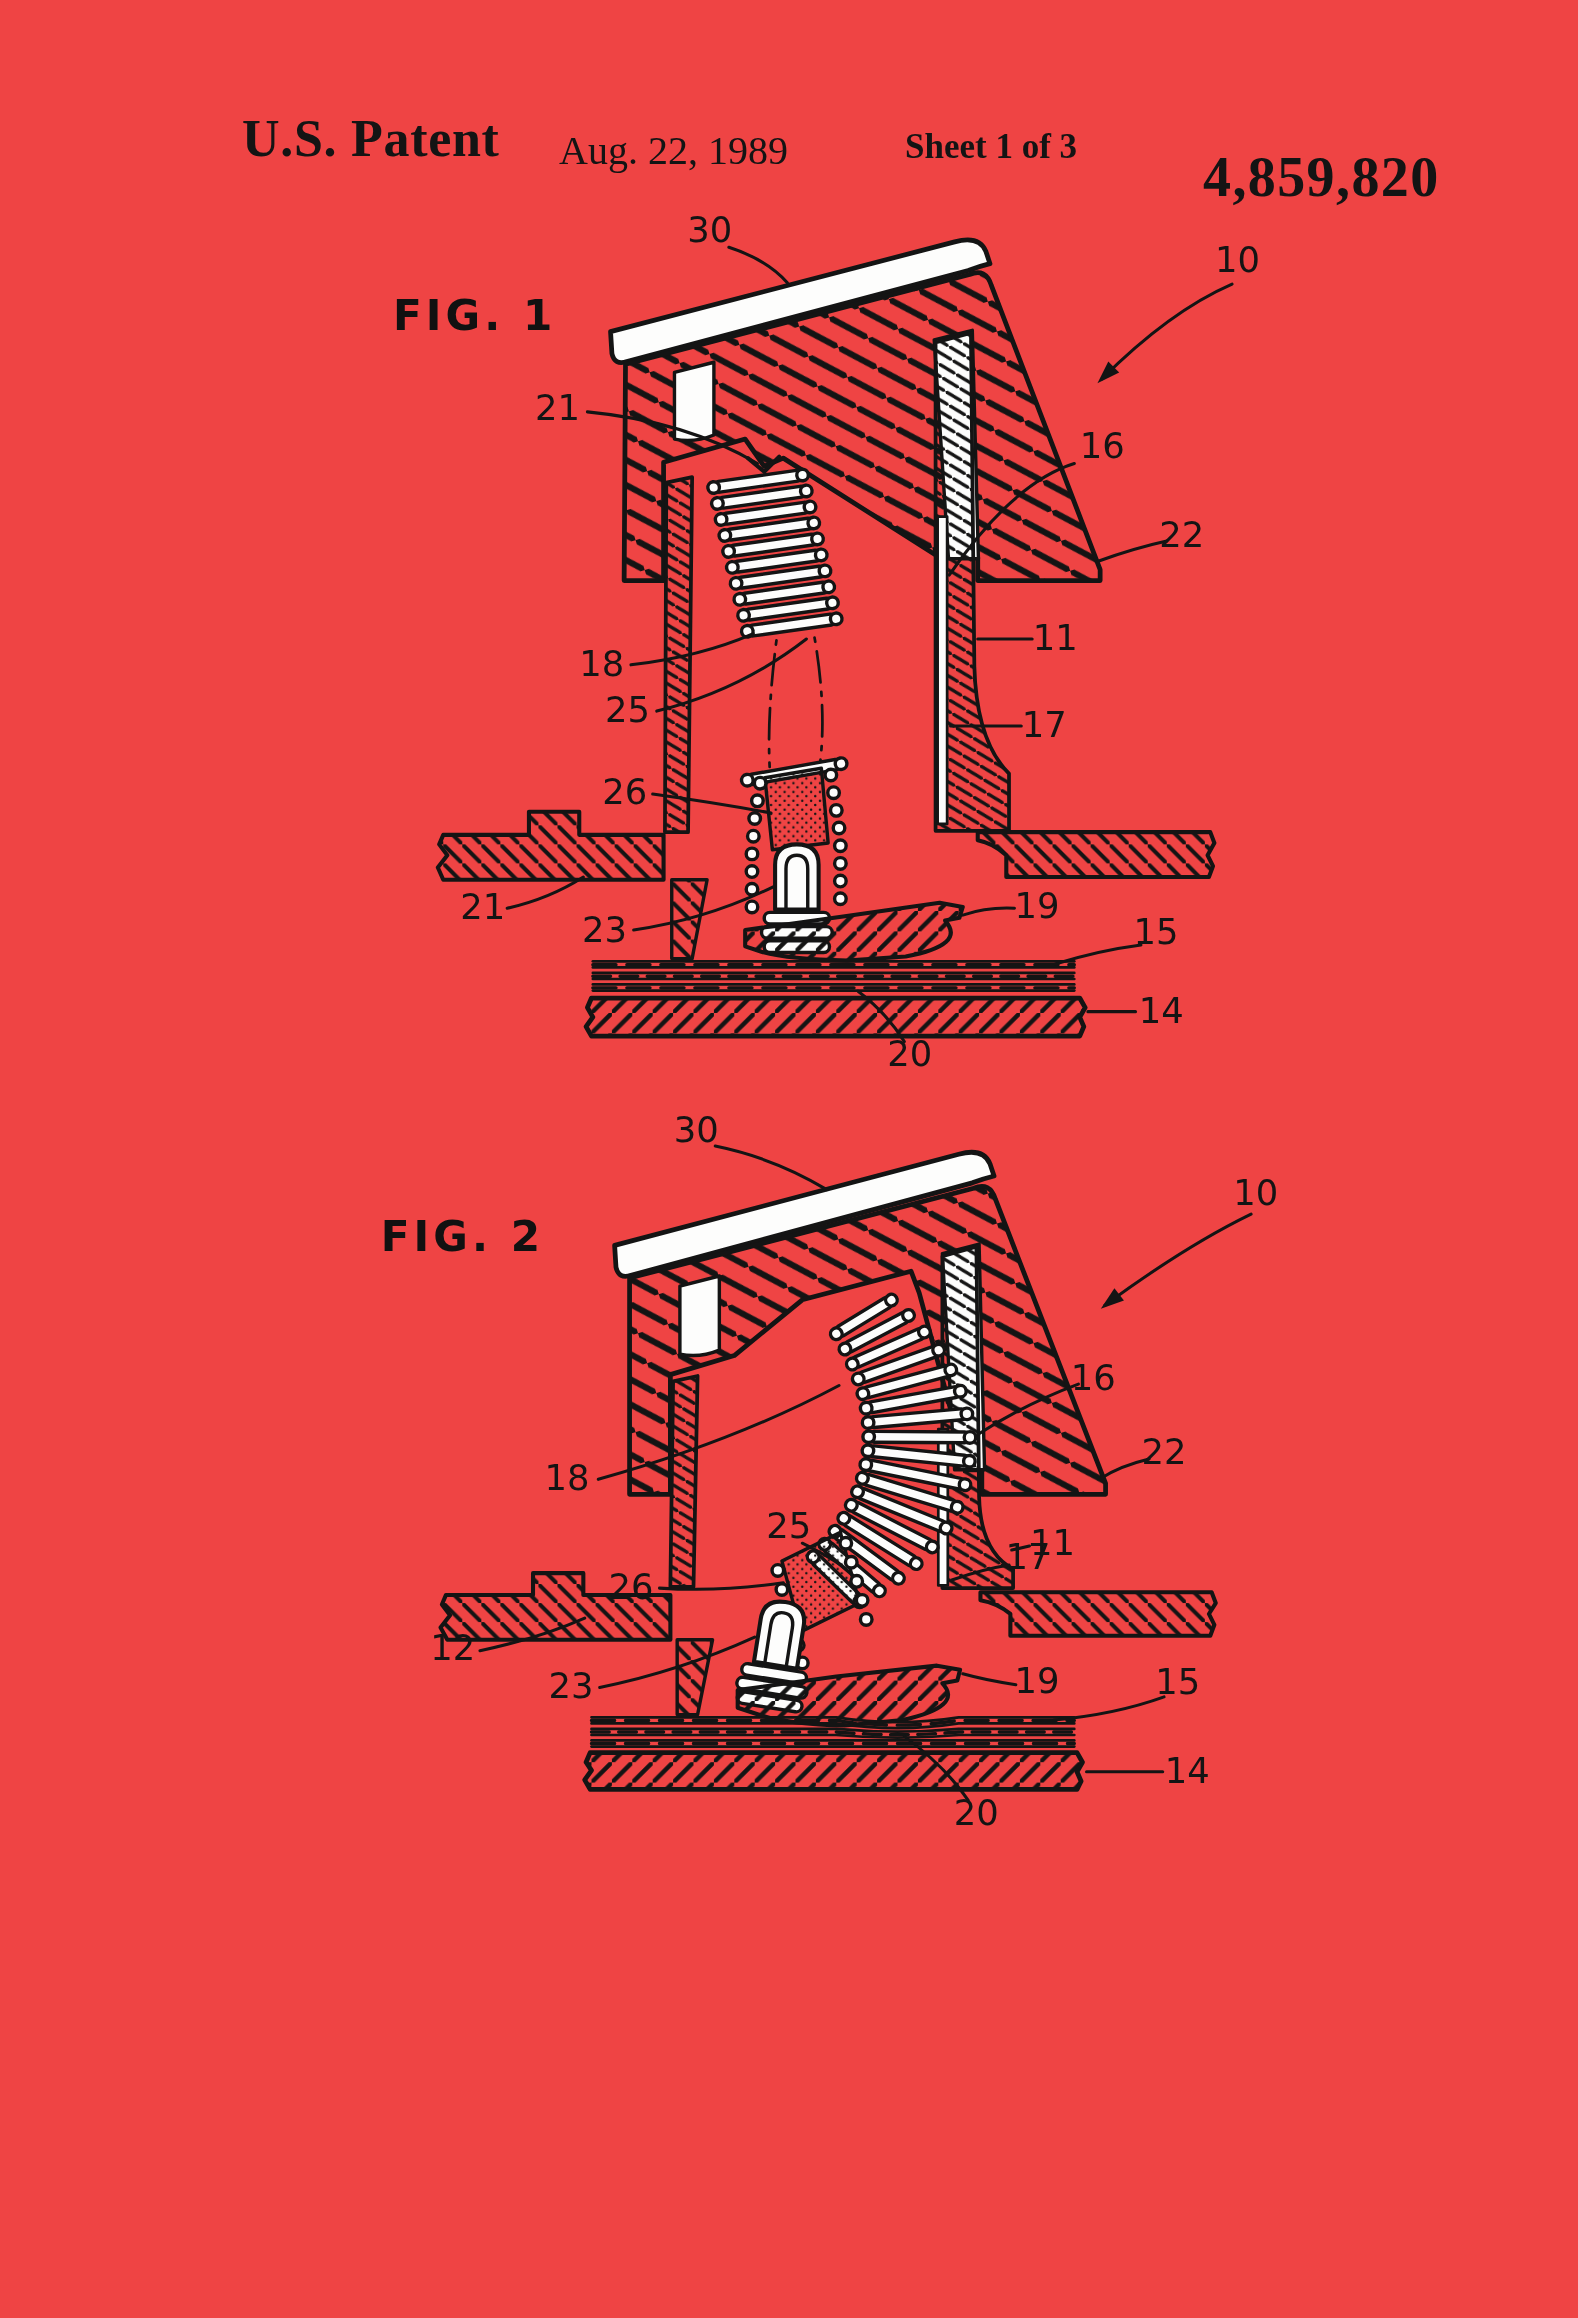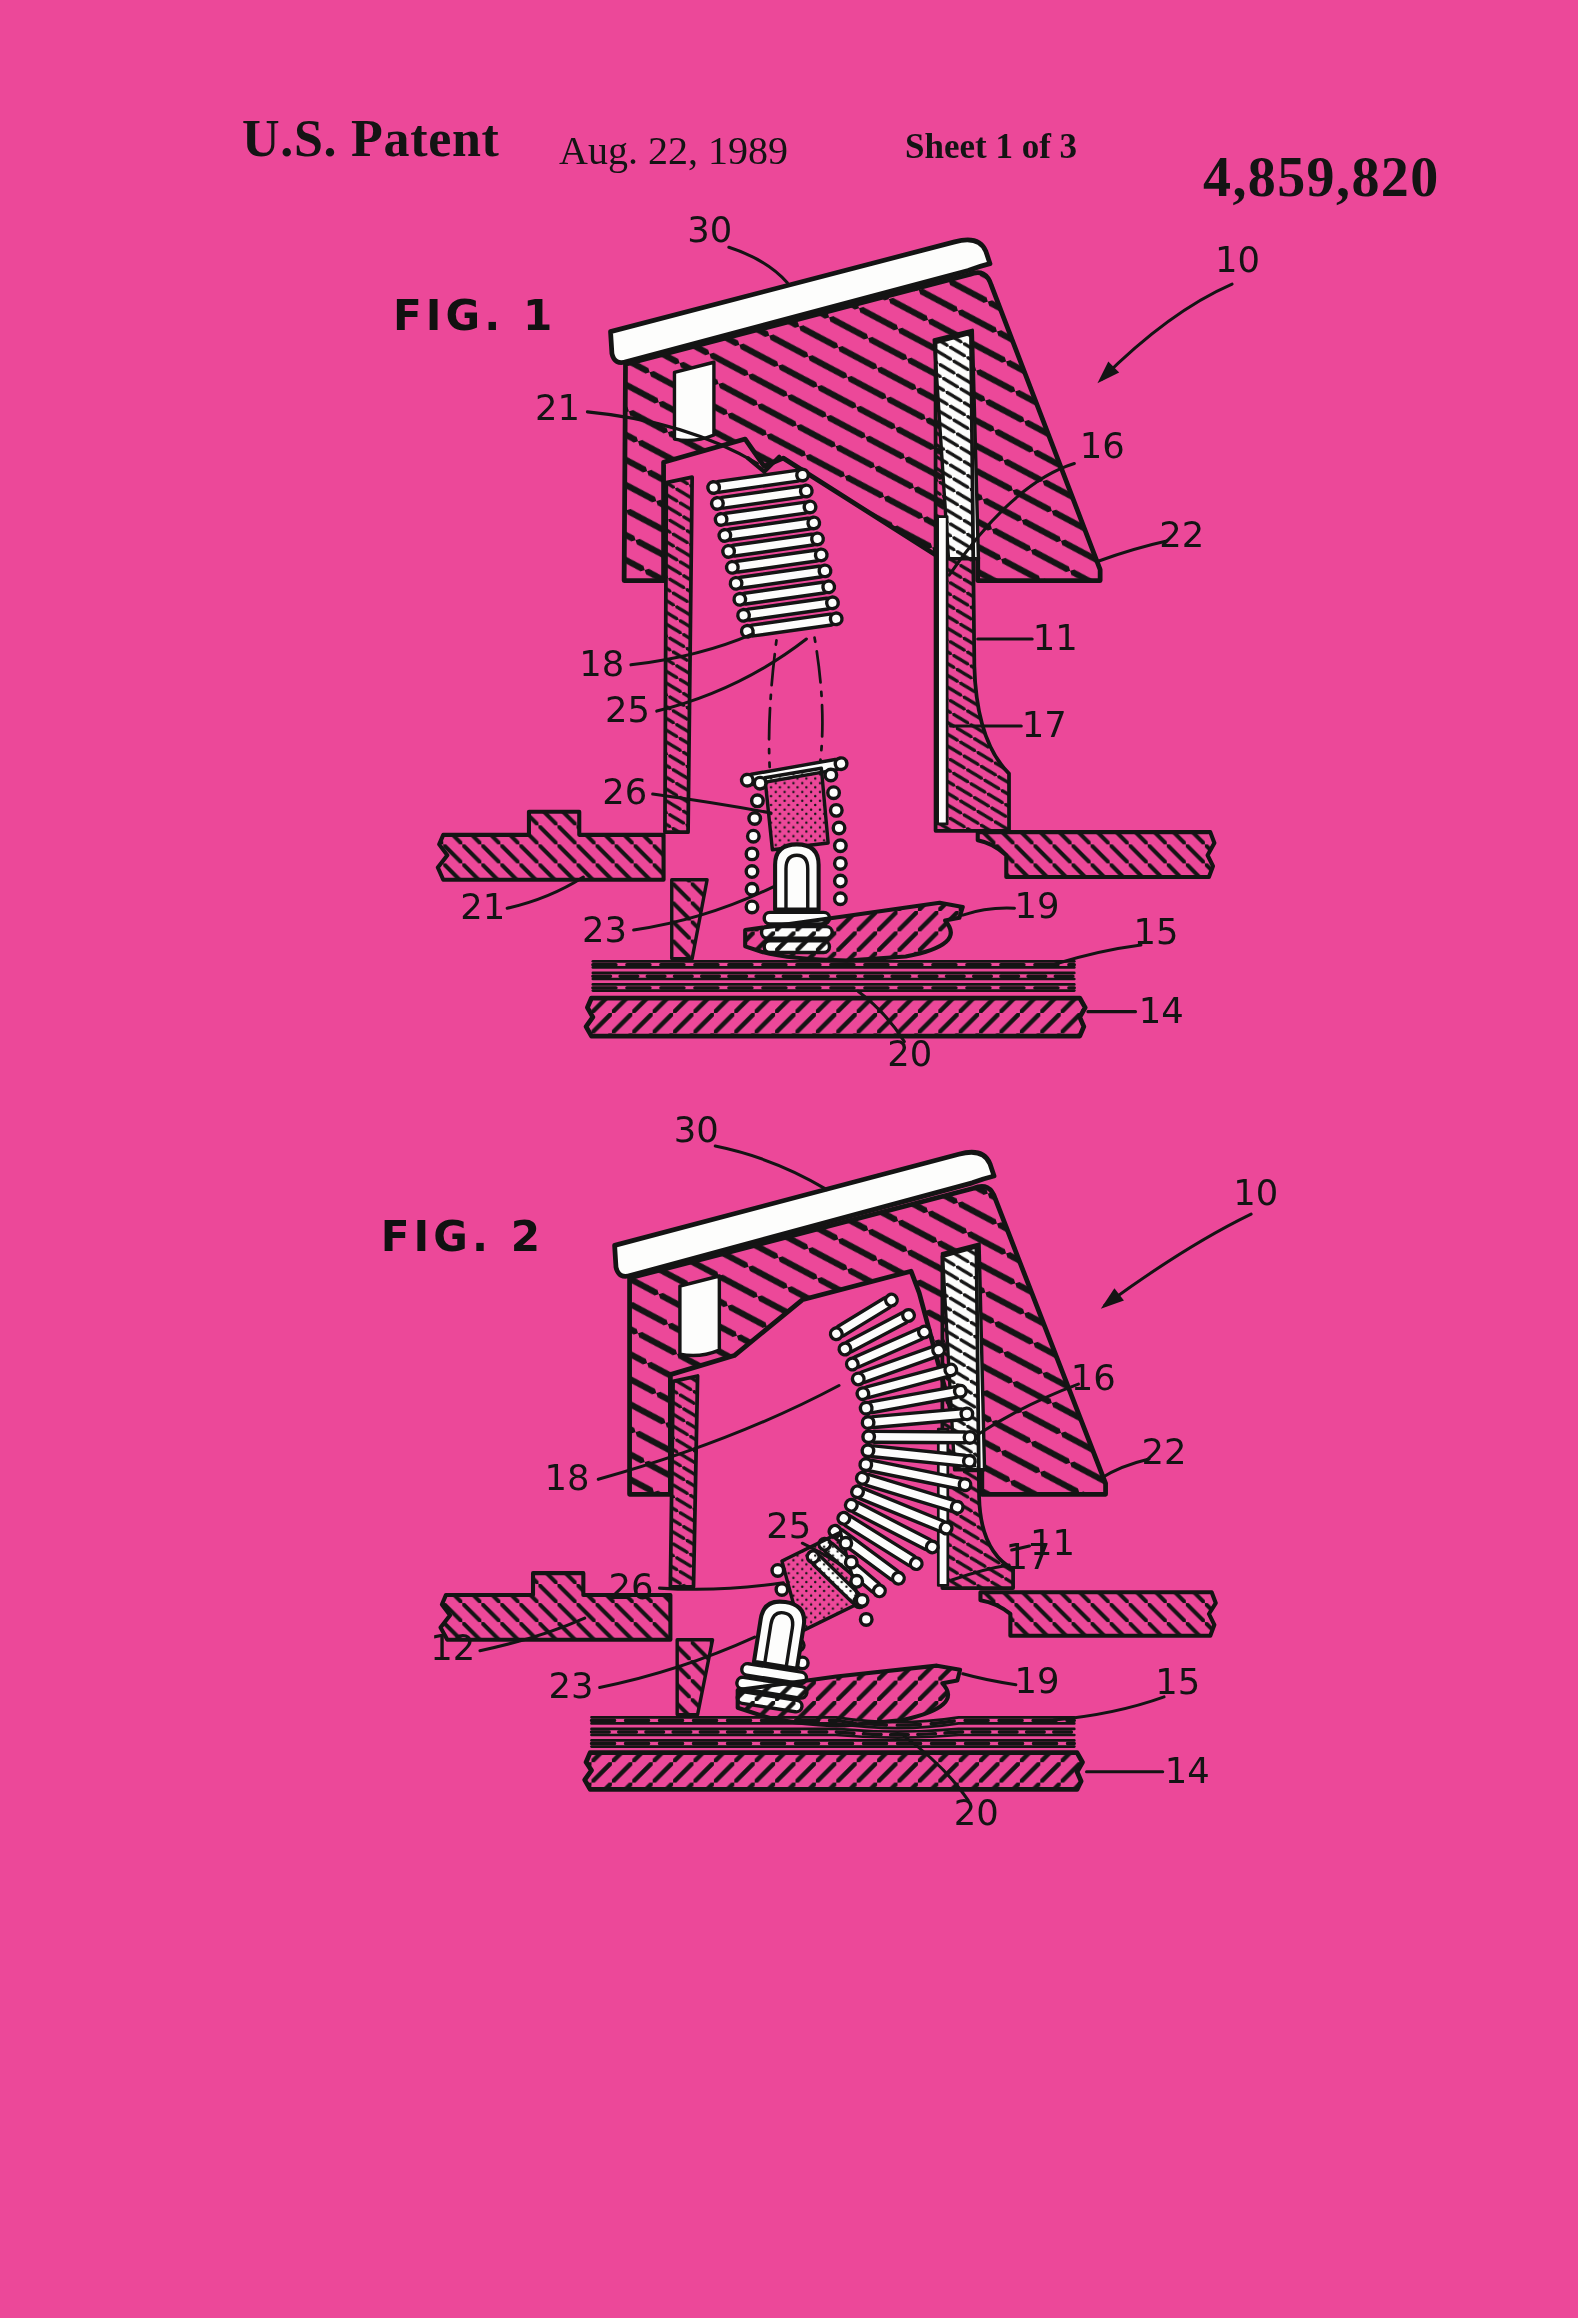--- a/index.html
+++ b/index.html
@@ -1,17 +1,17 @@
 <!DOCTYPE html>
 <html style="font-size:11px"><head>
 <meta charset="utf-8">
 <style>
   html,body{margin:0;padding:0;}
   body{width:1578px;height:2319px;background:#f4f4f2;font-family:"Liberation Serif",serif;}
-  .page{position:relative;width:1578px;height:2319px;background:#ec4899;color:#141414;overflow:hidden;}
+  .page{position:relative;width:1578px;height:2319px;background:#ef4444;color:#141414;overflow:hidden;}
   .hdr span{position:absolute;white-space:nowrap;color:#141414;}
   .hdr-title{left:242px;top:109px;font-size:52px;font-weight:bold;letter-spacing:0.7px;}
   .hdr-date{left:559px;top:127px;font-size:40px;font-weight:normal;}
   .hdr-sheet{left:905px;top:127px;font-size:35px;font-weight:bold;}
   .hdr-patnum{left:1203px;top:102px;font-size:56px;font-weight:bold;letter-spacing:1.4px;margin-top:43px;}
   svg{position:absolute;overflow:visible;}
   .o{fill:none;stroke:#141414;stroke-linejoin:round;stroke-linecap:round;}
   .w{fill:#fdfdfc;stroke:#141414;stroke-linejoin:round;}
   .hK{fill:url(#hatchKey);stroke:#141414;stroke-linejoin:round;}
   .hB{fill:url(#hatchBarrel);stroke:#141414;stroke-linejoin:round;}

